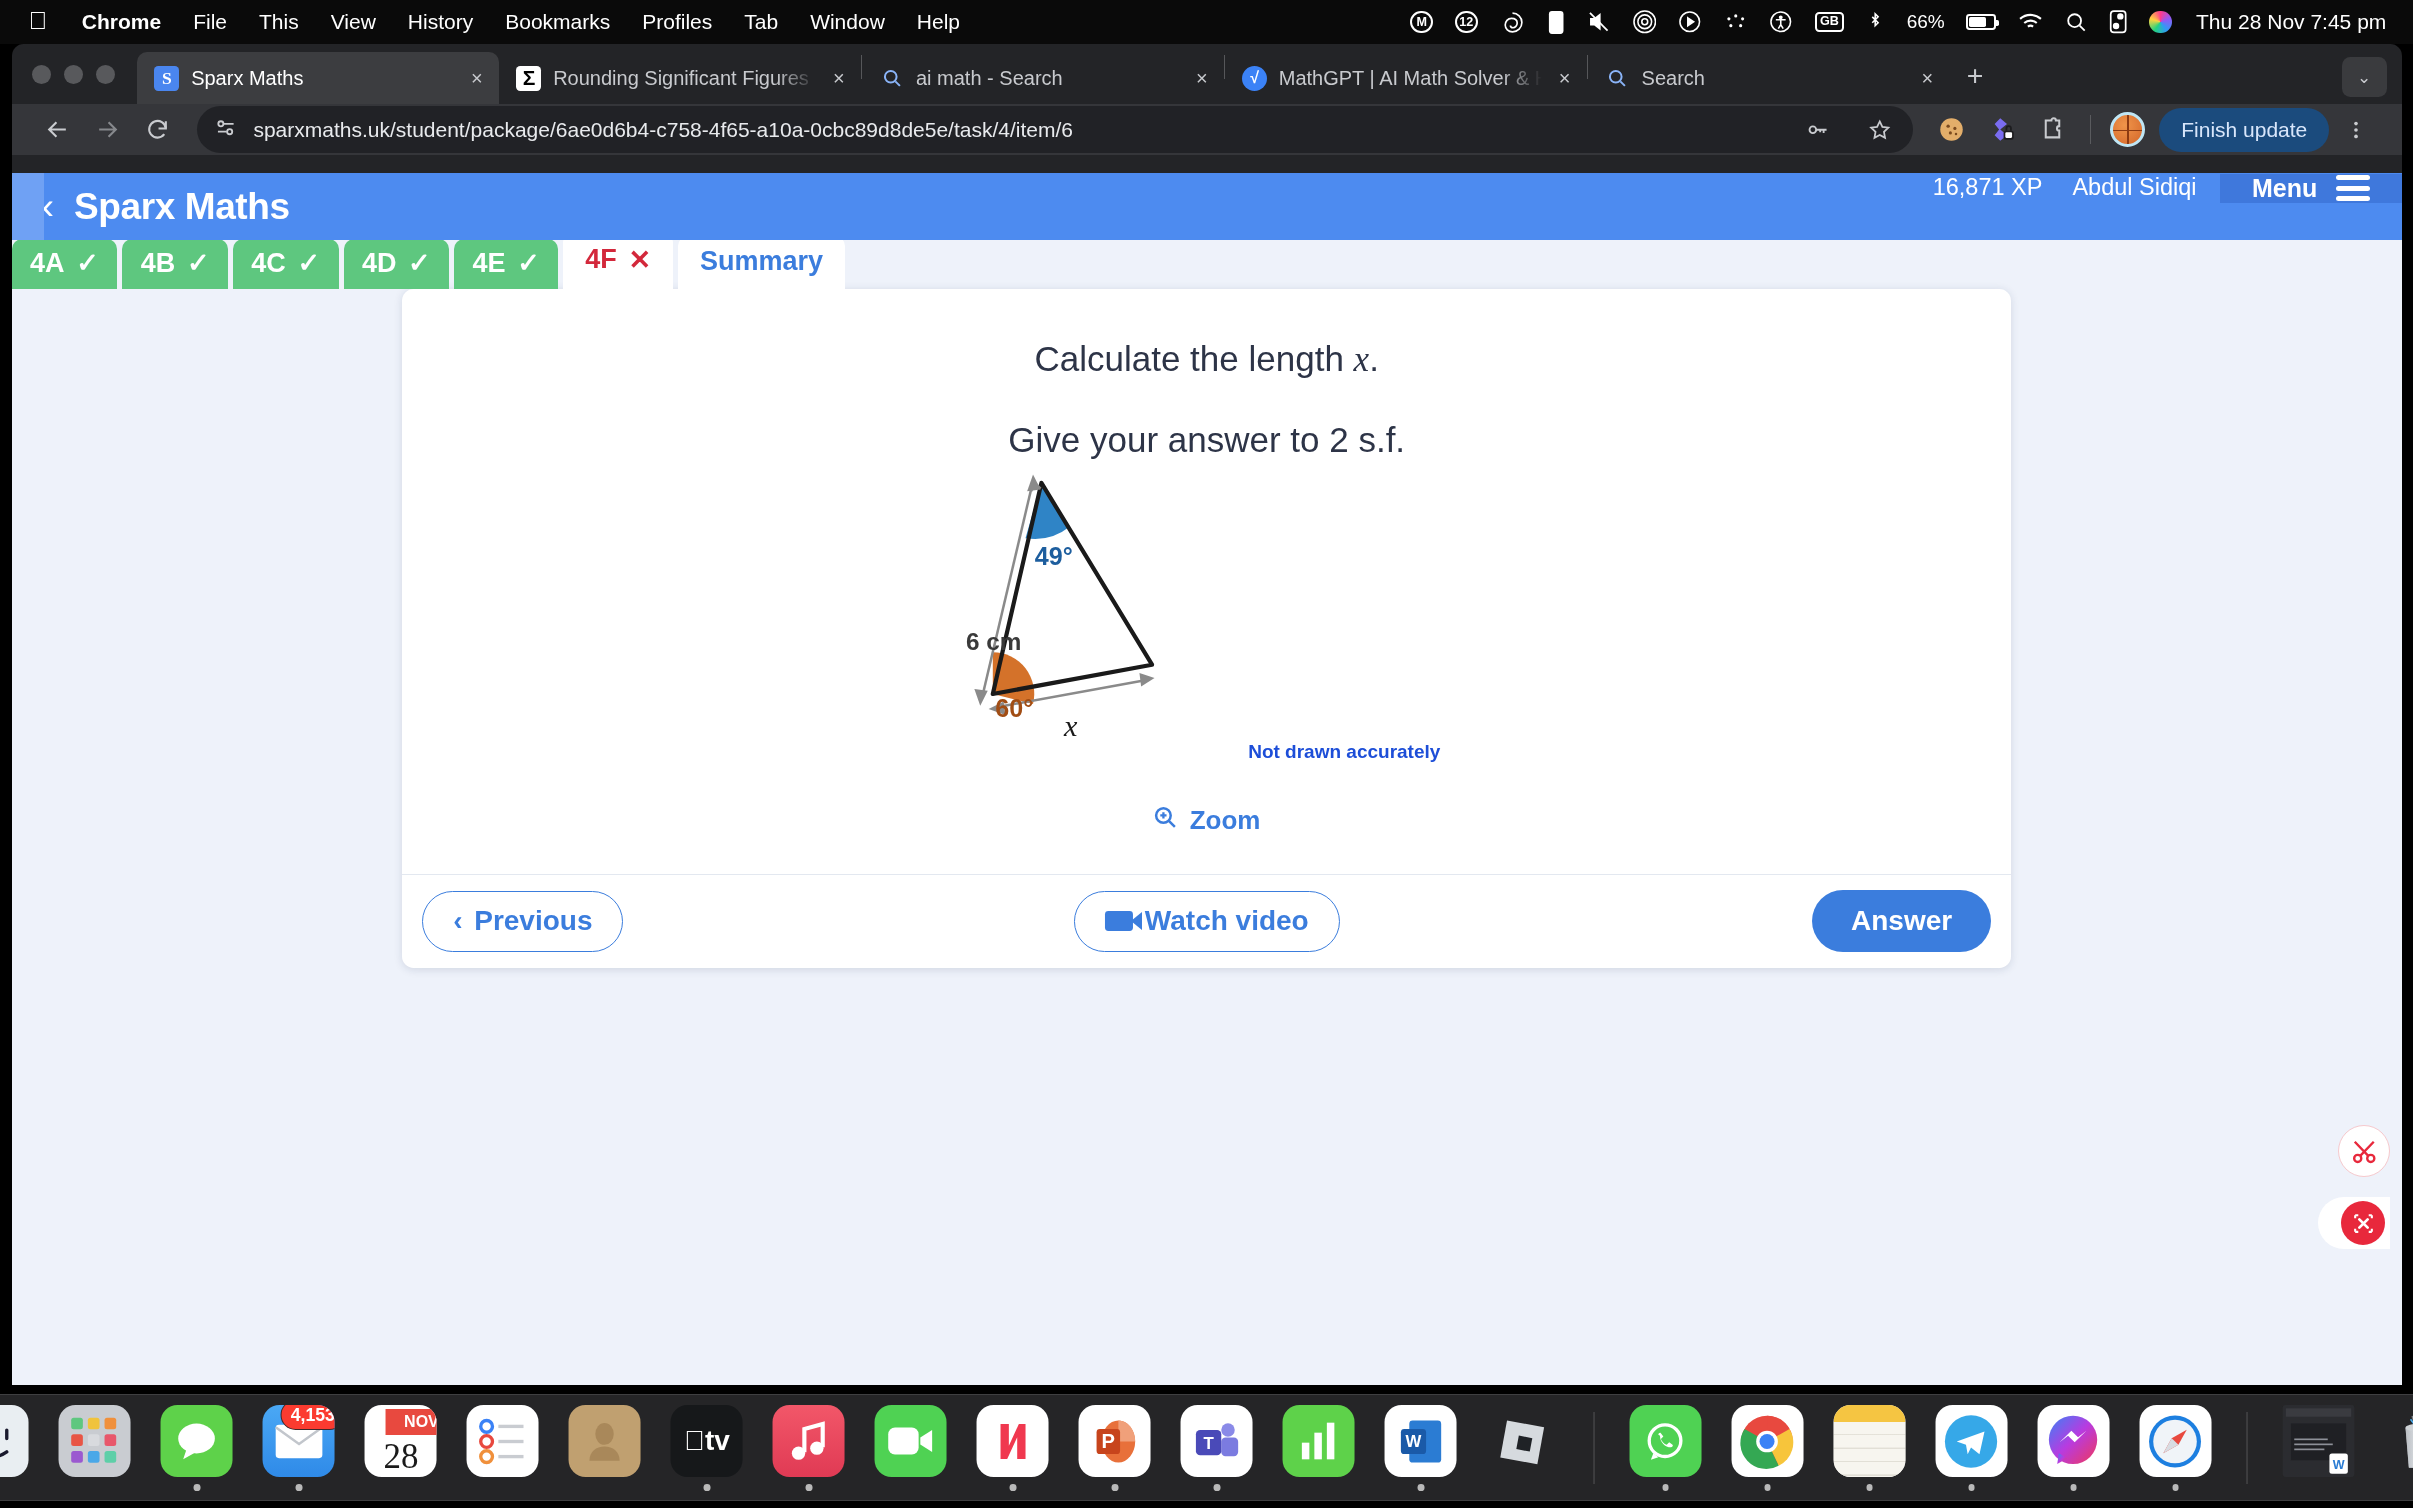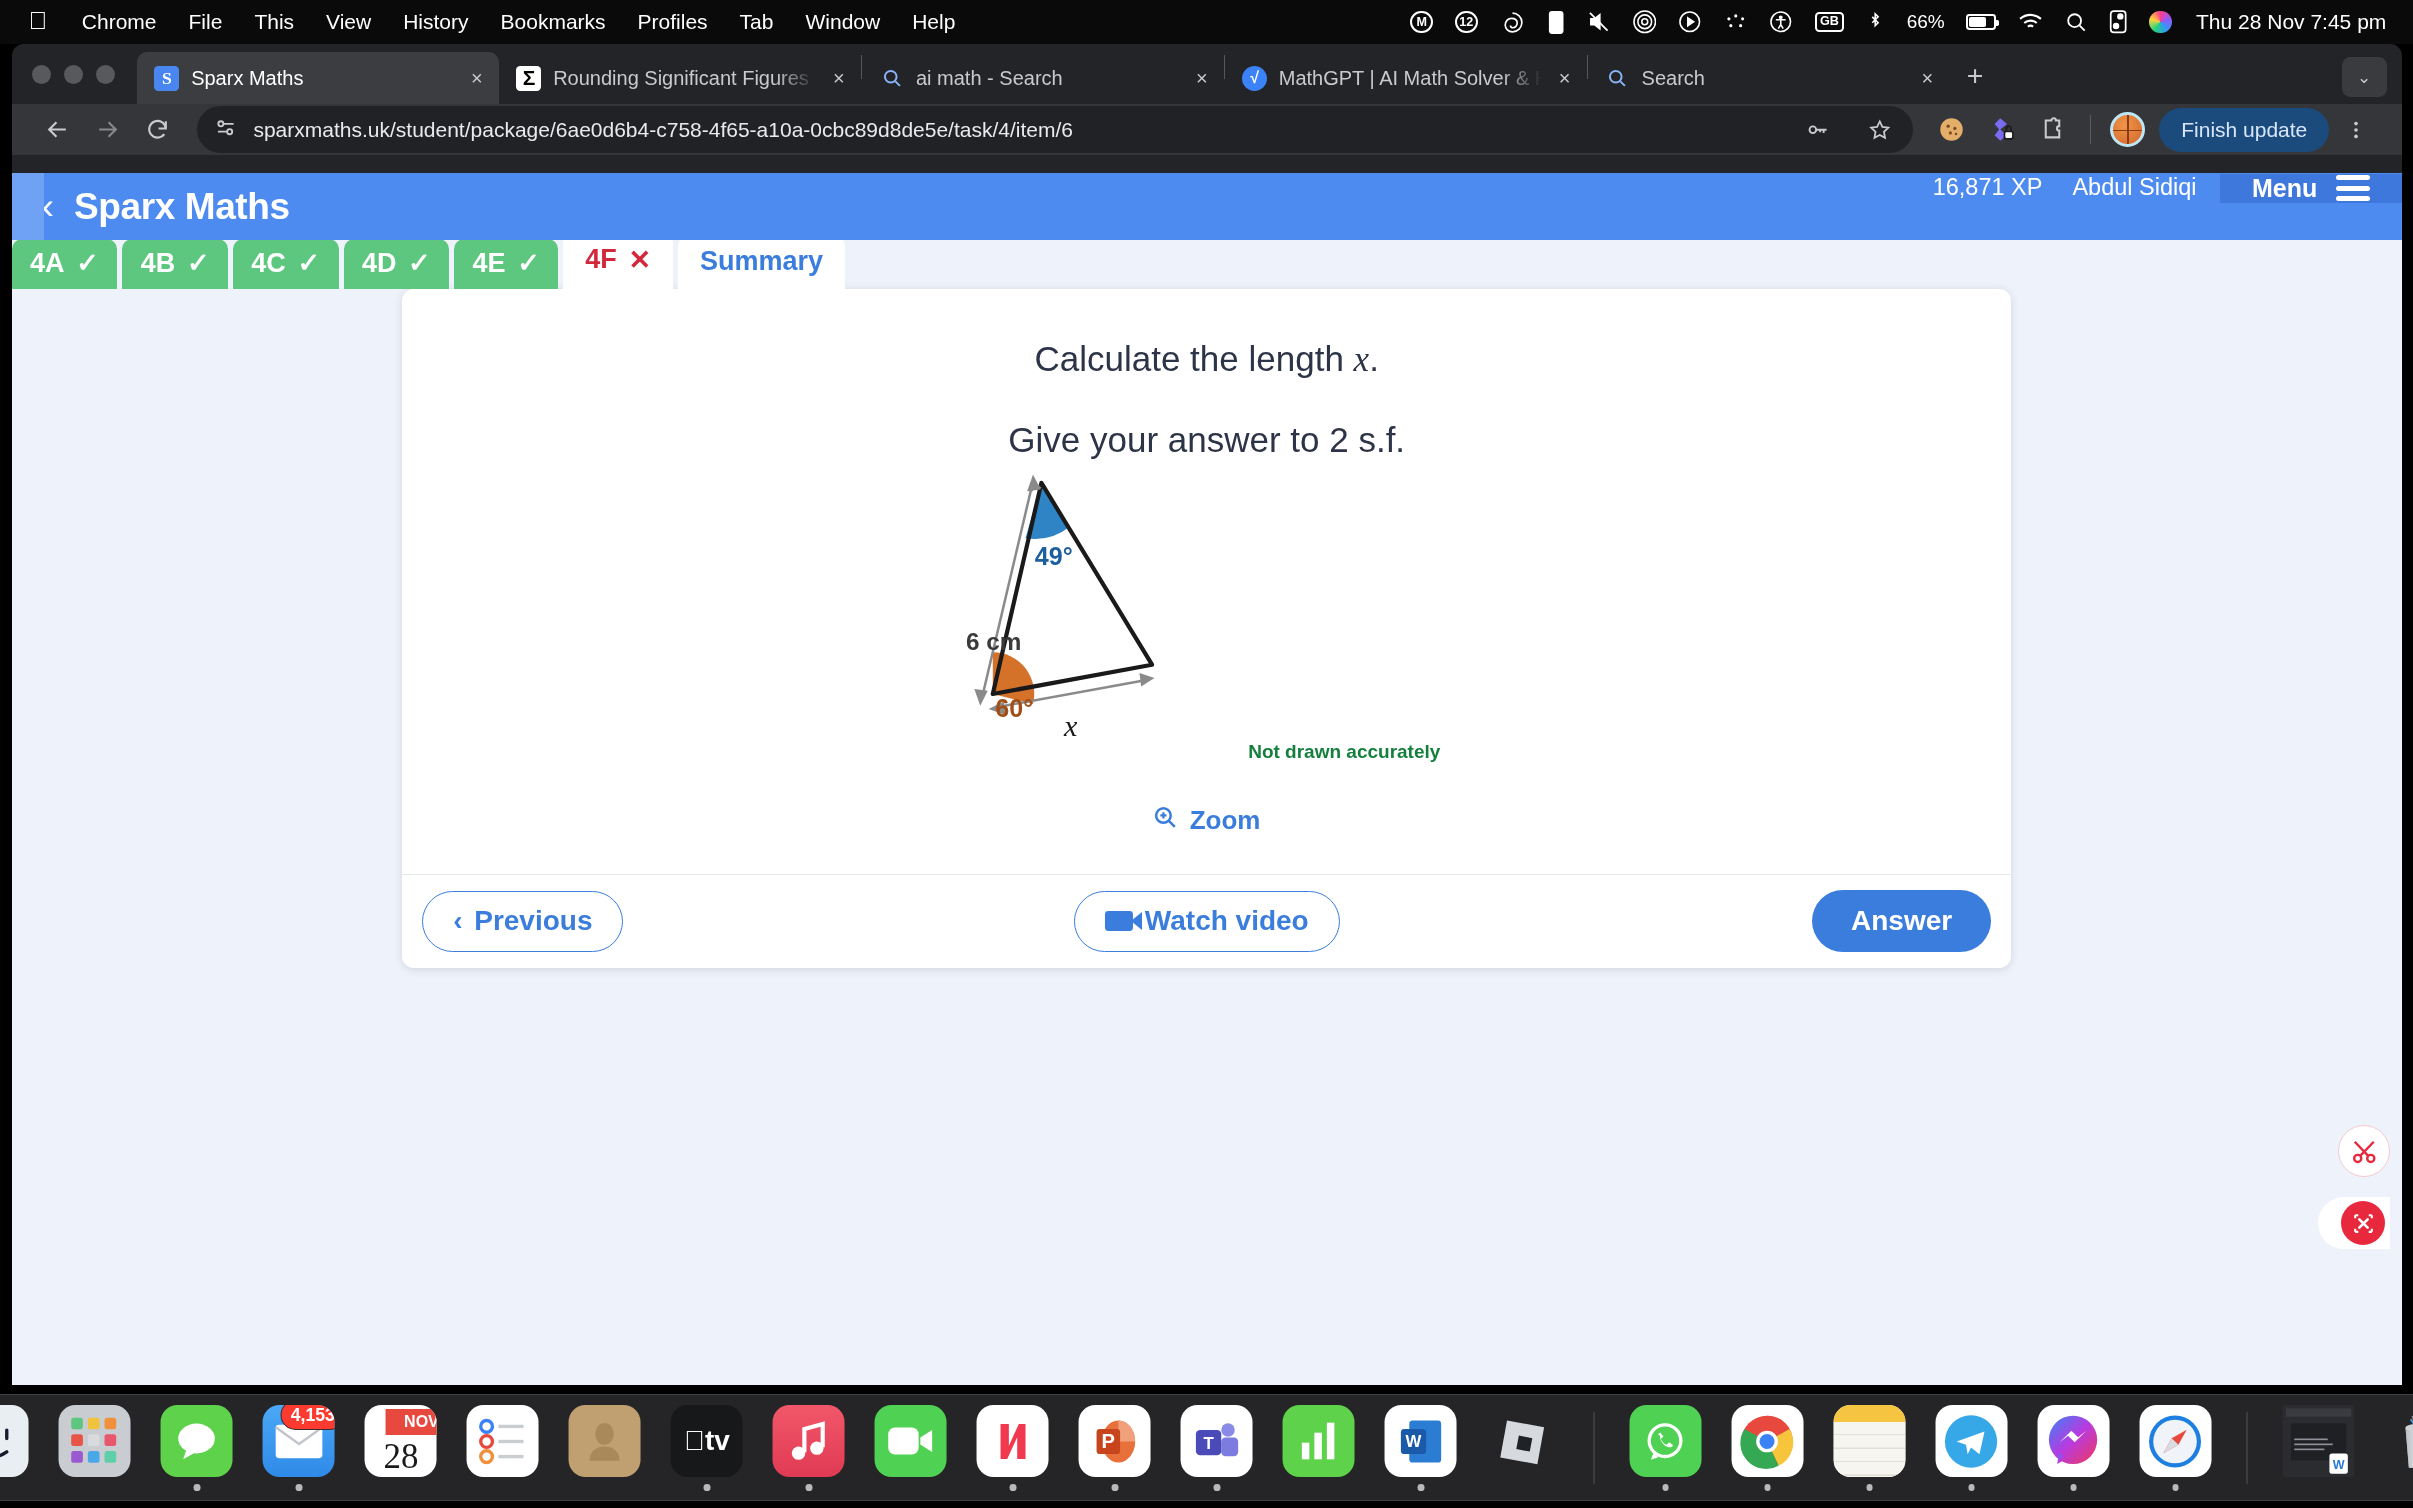--- a/index.html
+++ b/index.html
@@ -12,21 +12,21 @@
 
   
   .menubar {
     position: absolute; top: 0; left: 0; width: 2413px; height: 44px;
     background: #0a0a0a; display: flex; align-items: center;
     color: #fff; font-size: 21px;
   }
   .mb-left { display: flex; align-items: center; gap: 0; padding-left: 22px; }
   .mb-apple { font-size: 25px; padding: 0 18.4px 3.4px 6.7px; line-height: 1; }
   .mb-item { padding: 0 16px; white-space: nowrap; }
-  .mb-item.bold { font-weight: normal; text-align: center; }
+  .mb-item.bold { font-weight: bold; text-align: center; }
   .mb-right {
     margin-left: auto; display: flex; align-items: center;
     gap: 0; padding-right: 20px;
   }
   .mb-ic {
     display: inline-flex; align-items: center; justify-content: center;
     padding: 0 11px; height: 44px;
   }
   .mb-clock { padding: 0 6.7px 0 13.4px; font-size: 21px; white-space: nowrap; }
   .circ-glyph {
@@ -172,21 +172,21 @@
   .qtext {
     text-align: center; color: #2d3447; font-size: 35px;
     padding-top: 44px; line-height: 1.5;
   }
   .qtext .mathvar { font-family: "Liberation Serif", serif; font-style: italic; }
   .qtext .second { padding-top: 27px; }
 
   .figure { position: relative; width: 1609px; height: 327px; }
   .figcap {
     position: absolute; left: 846px; top: 275px; font-size: 19px;
-    font-weight: bold; color: #15803d;
+    font-weight: bold; color: #1d4ed8;
   }
 
   .zoomlink {
     display: flex; align-items: center; justify-content: center; gap: 11.7px;
     color: #3b7ddd; font-size: 26px; font-weight: bold; padding: 11.7px 0 37px;
   }
 
   .actions {
     display: flex; align-items: center; border-top: 0.8px solid #e3e8f0;
     padding: 23.5px 20px; position: relative; height: 94px;

